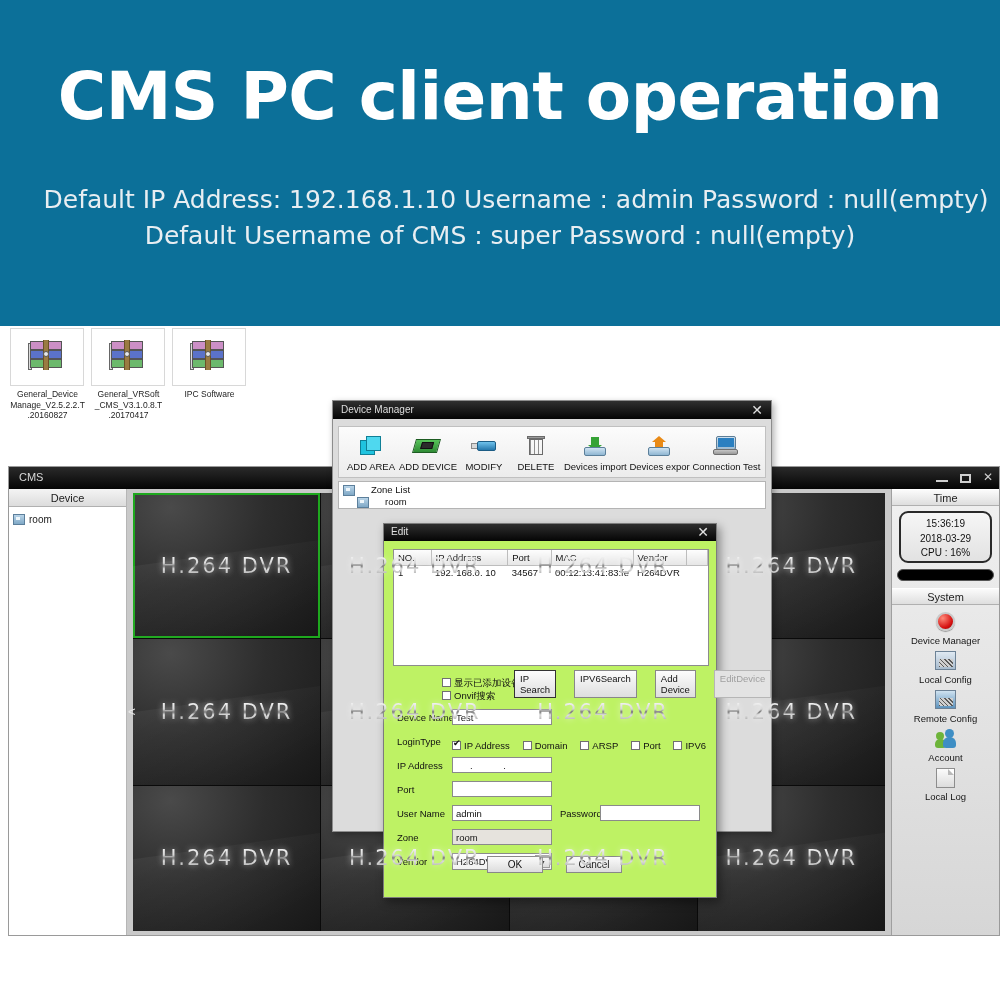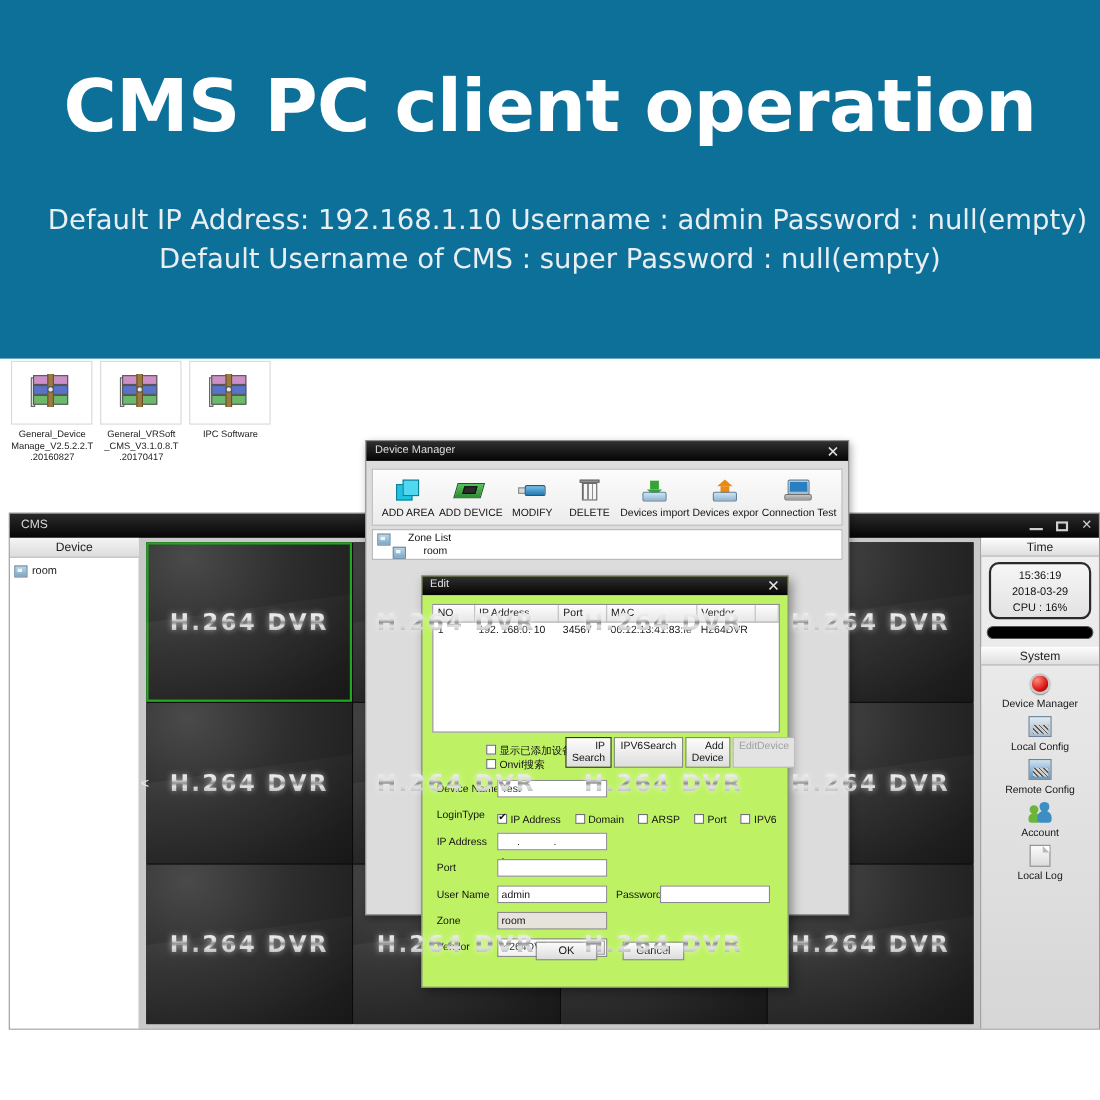--- a/index.html
+++ b/index.html
@@ -118,21 +118,21 @@
     display:flex; align-items:center; justify-content:center;
   }
   .vcell:before{
     content:""; position:absolute; left:-20%; top:40%; width:160%; height:90%;
     background:linear-gradient(160deg, rgba(255,255,255,0.055), rgba(255,255,255,0) 60%);
     transform:rotate(-8deg);
   }
   .vcell.selected { outline:2px solid #1ea81e; outline-offset:-2px; }
   .vlabel {
     font-family:"DejaVu Sans", sans-serif;
-    font-size:21px; font-weight:bold; letter-spacing:2px;
+    font-size:21px; font-weight:normal; letter-spacing:2px;
     color:#1d1d1d;
     background:linear-gradient(#ffffff 0%, #cfcfcf 38%, #5e5e5e 50%, #d8d8d8 62%, #8d8d8d 100%);
     -webkit-background-clip:text; background-clip:text;
     -webkit-text-fill-color:transparent;
     text-shadow:0 0 6px rgba(255,255,255,0.55);
     position:relative; z-index:2;
     white-space:nowrap;
   }
   #collapse-arrow {
     position:absolute; left:1px; top:50%; margin-top:-8px;
@@ -585,21 +585,21 @@
 
   <div class="form-area">
 
     <div class="row-search">
       <div style="position:absolute; left:58px; top:0;">
         <span class="cbx"></span><span class="sm-label">显示已添加设备</span>
       </div>
       <div style="position:absolute; left:58px; top:13px;">
         <span class="cbx"></span><span class="sm-label">Onvif搜索</span>
       </div>
-      <div style="position:absolute; left:130px; top:-2px; display:flex; gap:2px;text-align:right;">
+      <div style="position:absolute; left:130px; top:-2px; display:flex; gap:18px;">
         <span class="btn primary">IP Search</span>
         <span class="btn">IPV6Search</span>
         <span class="btn">Add Device</span>
         <span class="btn disabled">EditDevice</span>
       </div>
     </div>
 
     <div class="f-row" style="top:37px;">
       <div class="f-label">Device Name</div>
       <div class="f-input" style="width:100px;">Test</div>

